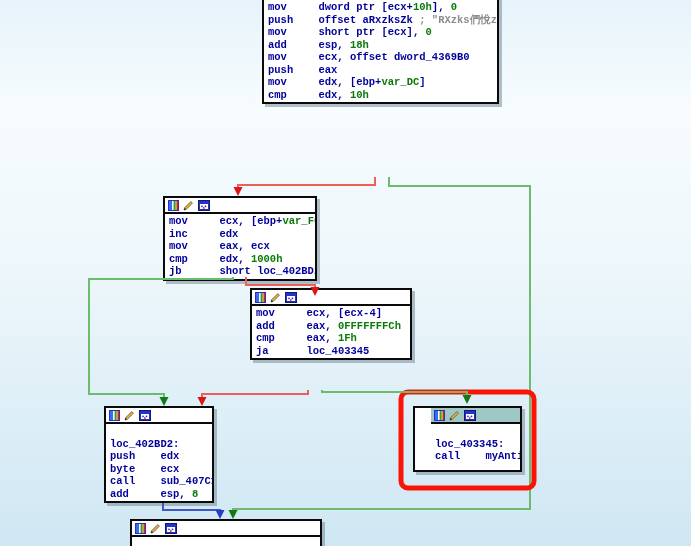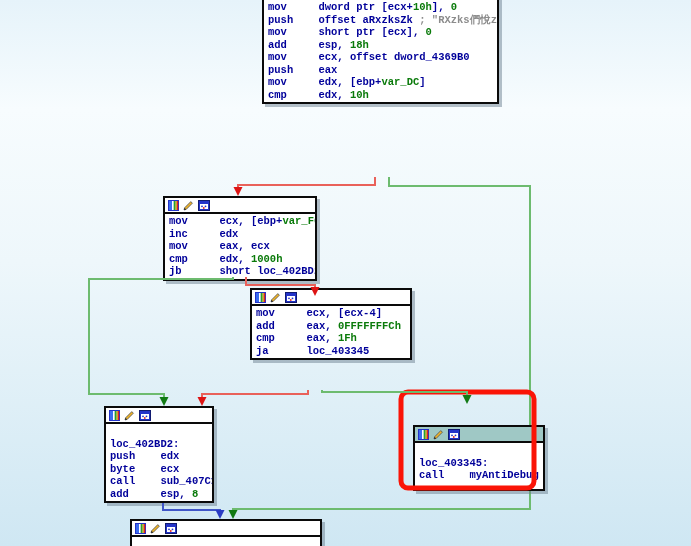--- a/index.html
+++ b/index.html
@@ -163,21 +163,21 @@
       </div>
       <div class="code">
         <div class="line">&nbsp;</div>
         <div class="line"><span>loc_402BD2:</span></div>
         <div class="line"><span>push    edx</span></div>
         <div class="line"><span>byte    ecx</span></div>
         <div class="line"><span>call    sub_407C13</span></div>
         <div class="line"><span>add     esp, </span><span class="tk-num">8</span></div>
       </div>
     </div>
-    <div class="block" style="left: 413px; top: 425px; width: 132px;">
+    <div class="block" style="left: 413px; top: 406px; width: 109px; padding-left: 16px;">
       <div class="hdr sel">
         <span class="ic">
           <svg width="11" height="11" viewBox="0 0 11 11">
             <rect x="0" y="0" width="11" height="11" fill="#2333c9"></rect>
             <rect x="1" y="1" width="3" height="9" fill="#3a6cf0"></rect>
             <rect x="4" y="1" width="1.8" height="9" fill="#ffffff"></rect>
             <rect x="5.8" y="1" width="1.6" height="9" fill="#24a629"></rect>
             <rect x="7.4" y="1" width="1.4" height="9" fill="#f5e11c"></rect>
             <rect x="8.8" y="1" width="1.4" height="9" fill="#e02020"></rect>
           </svg>

